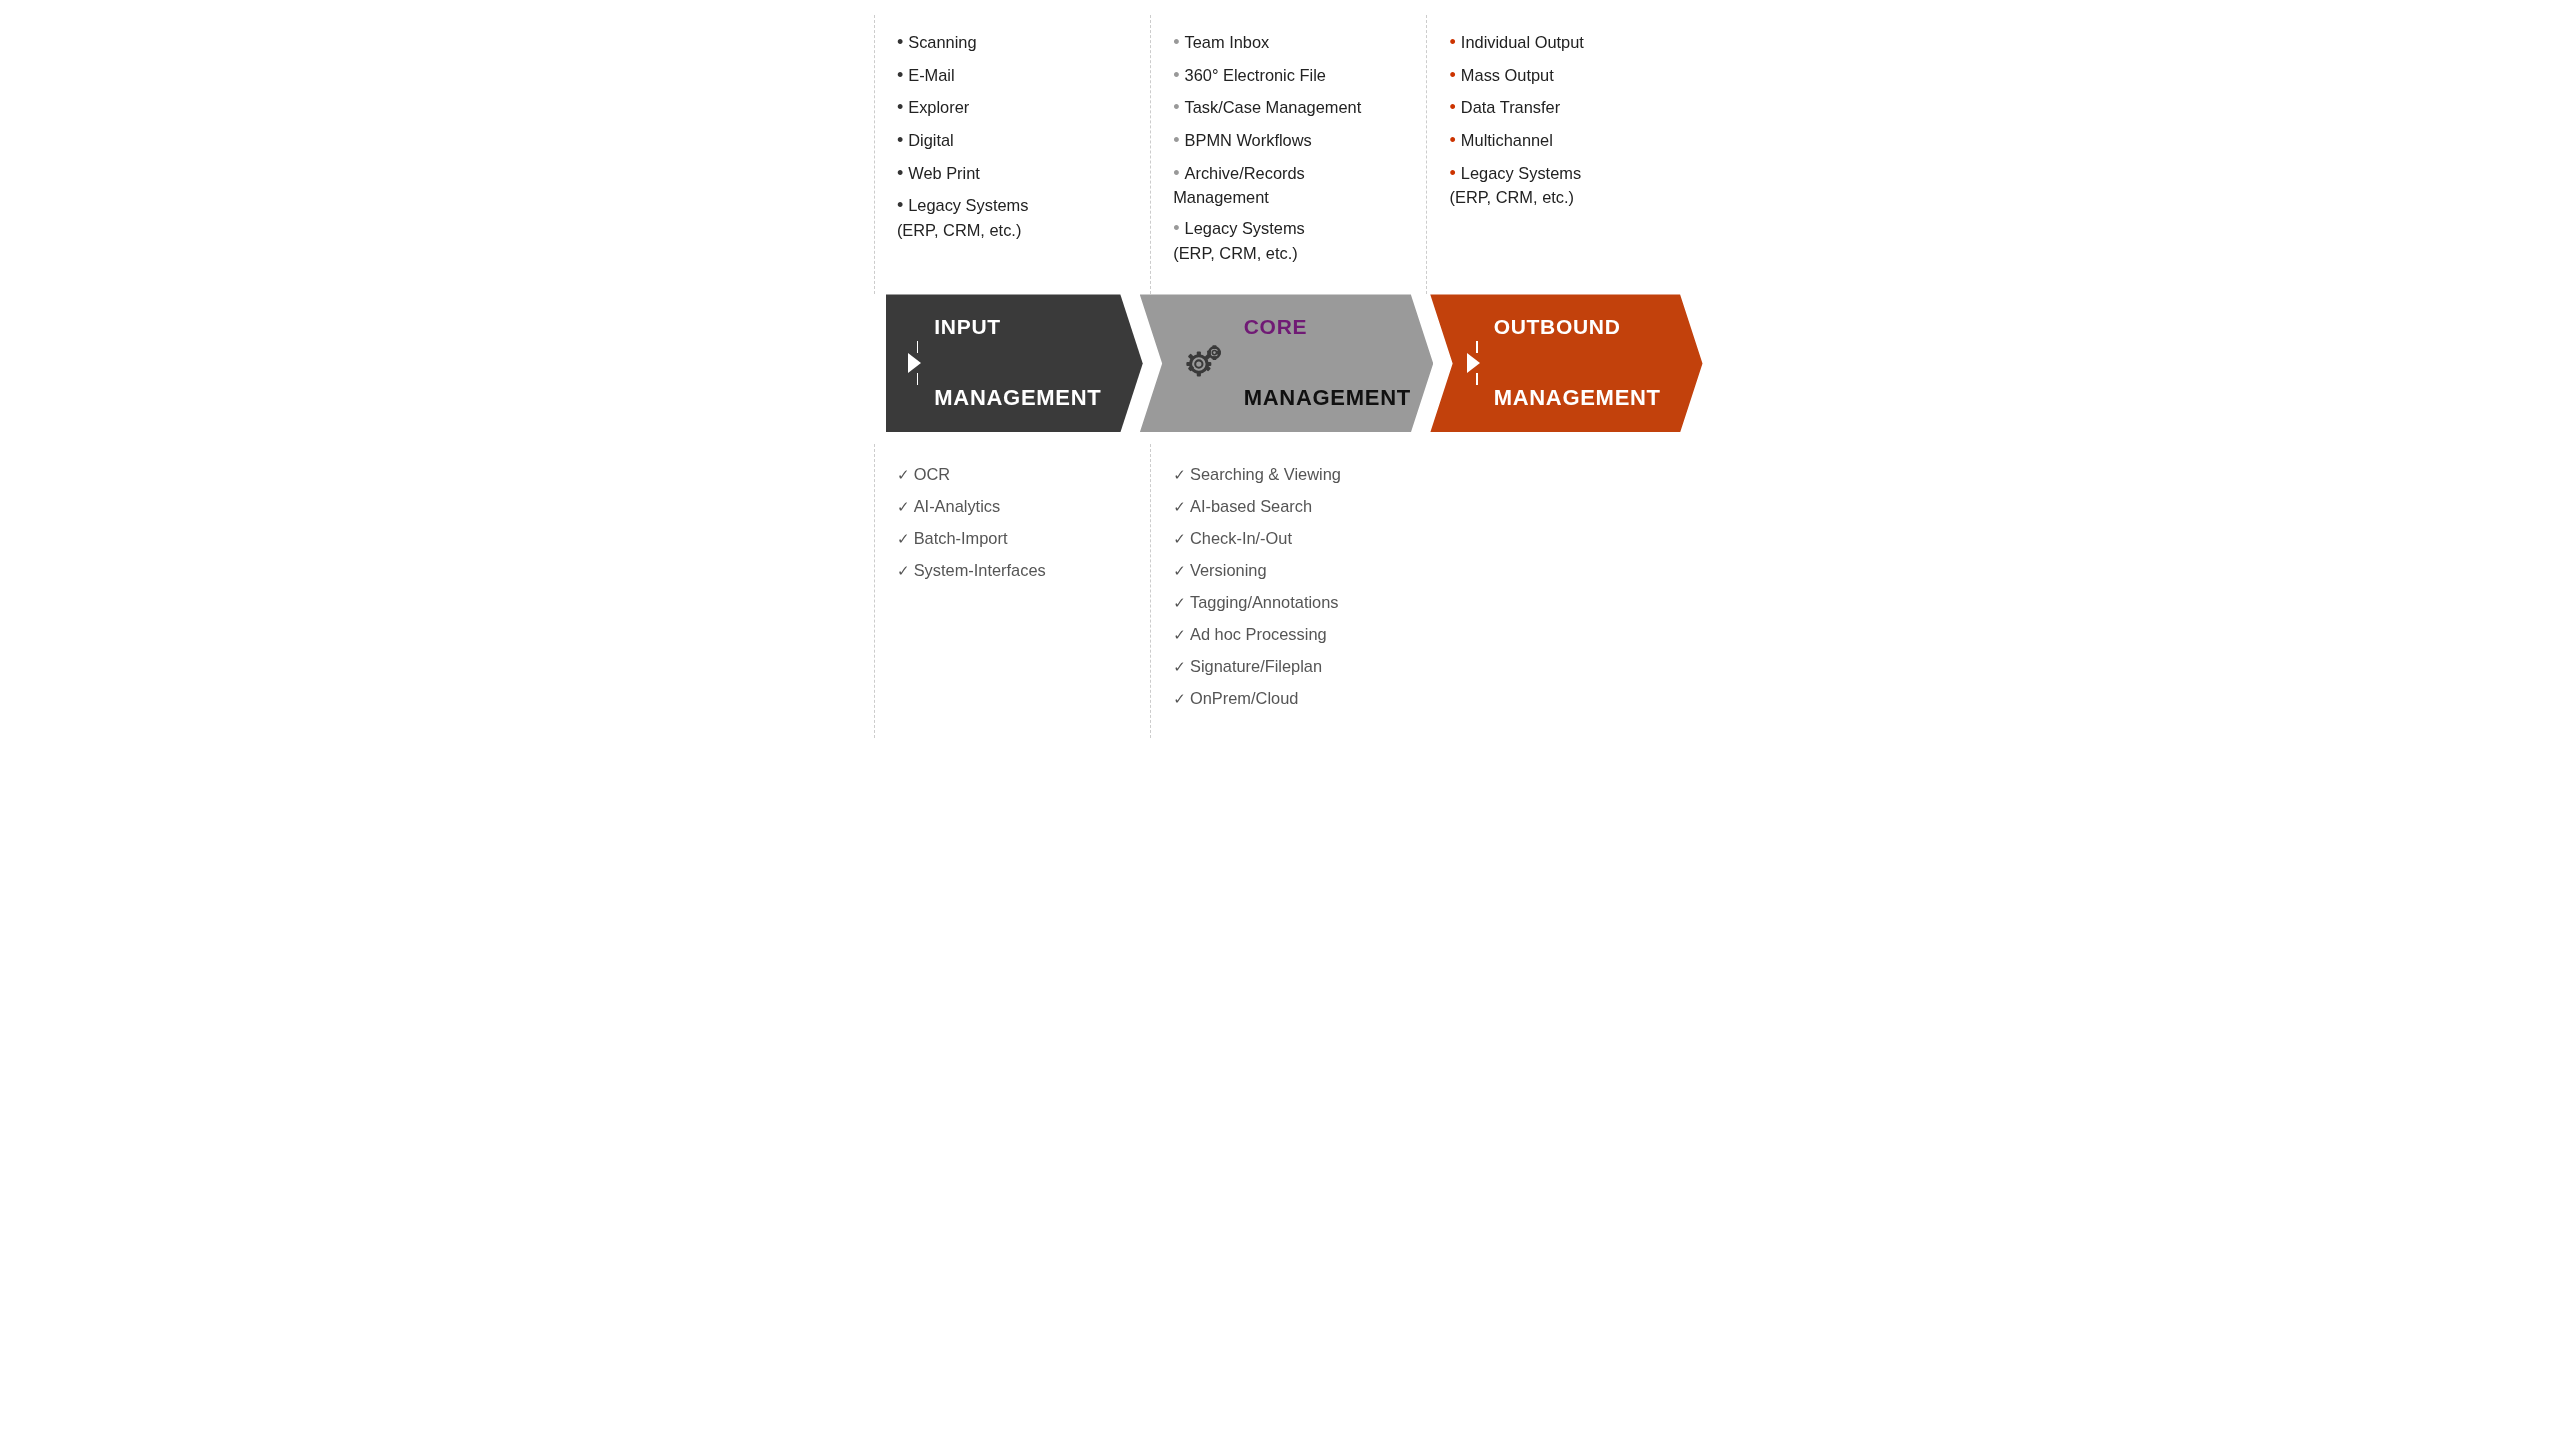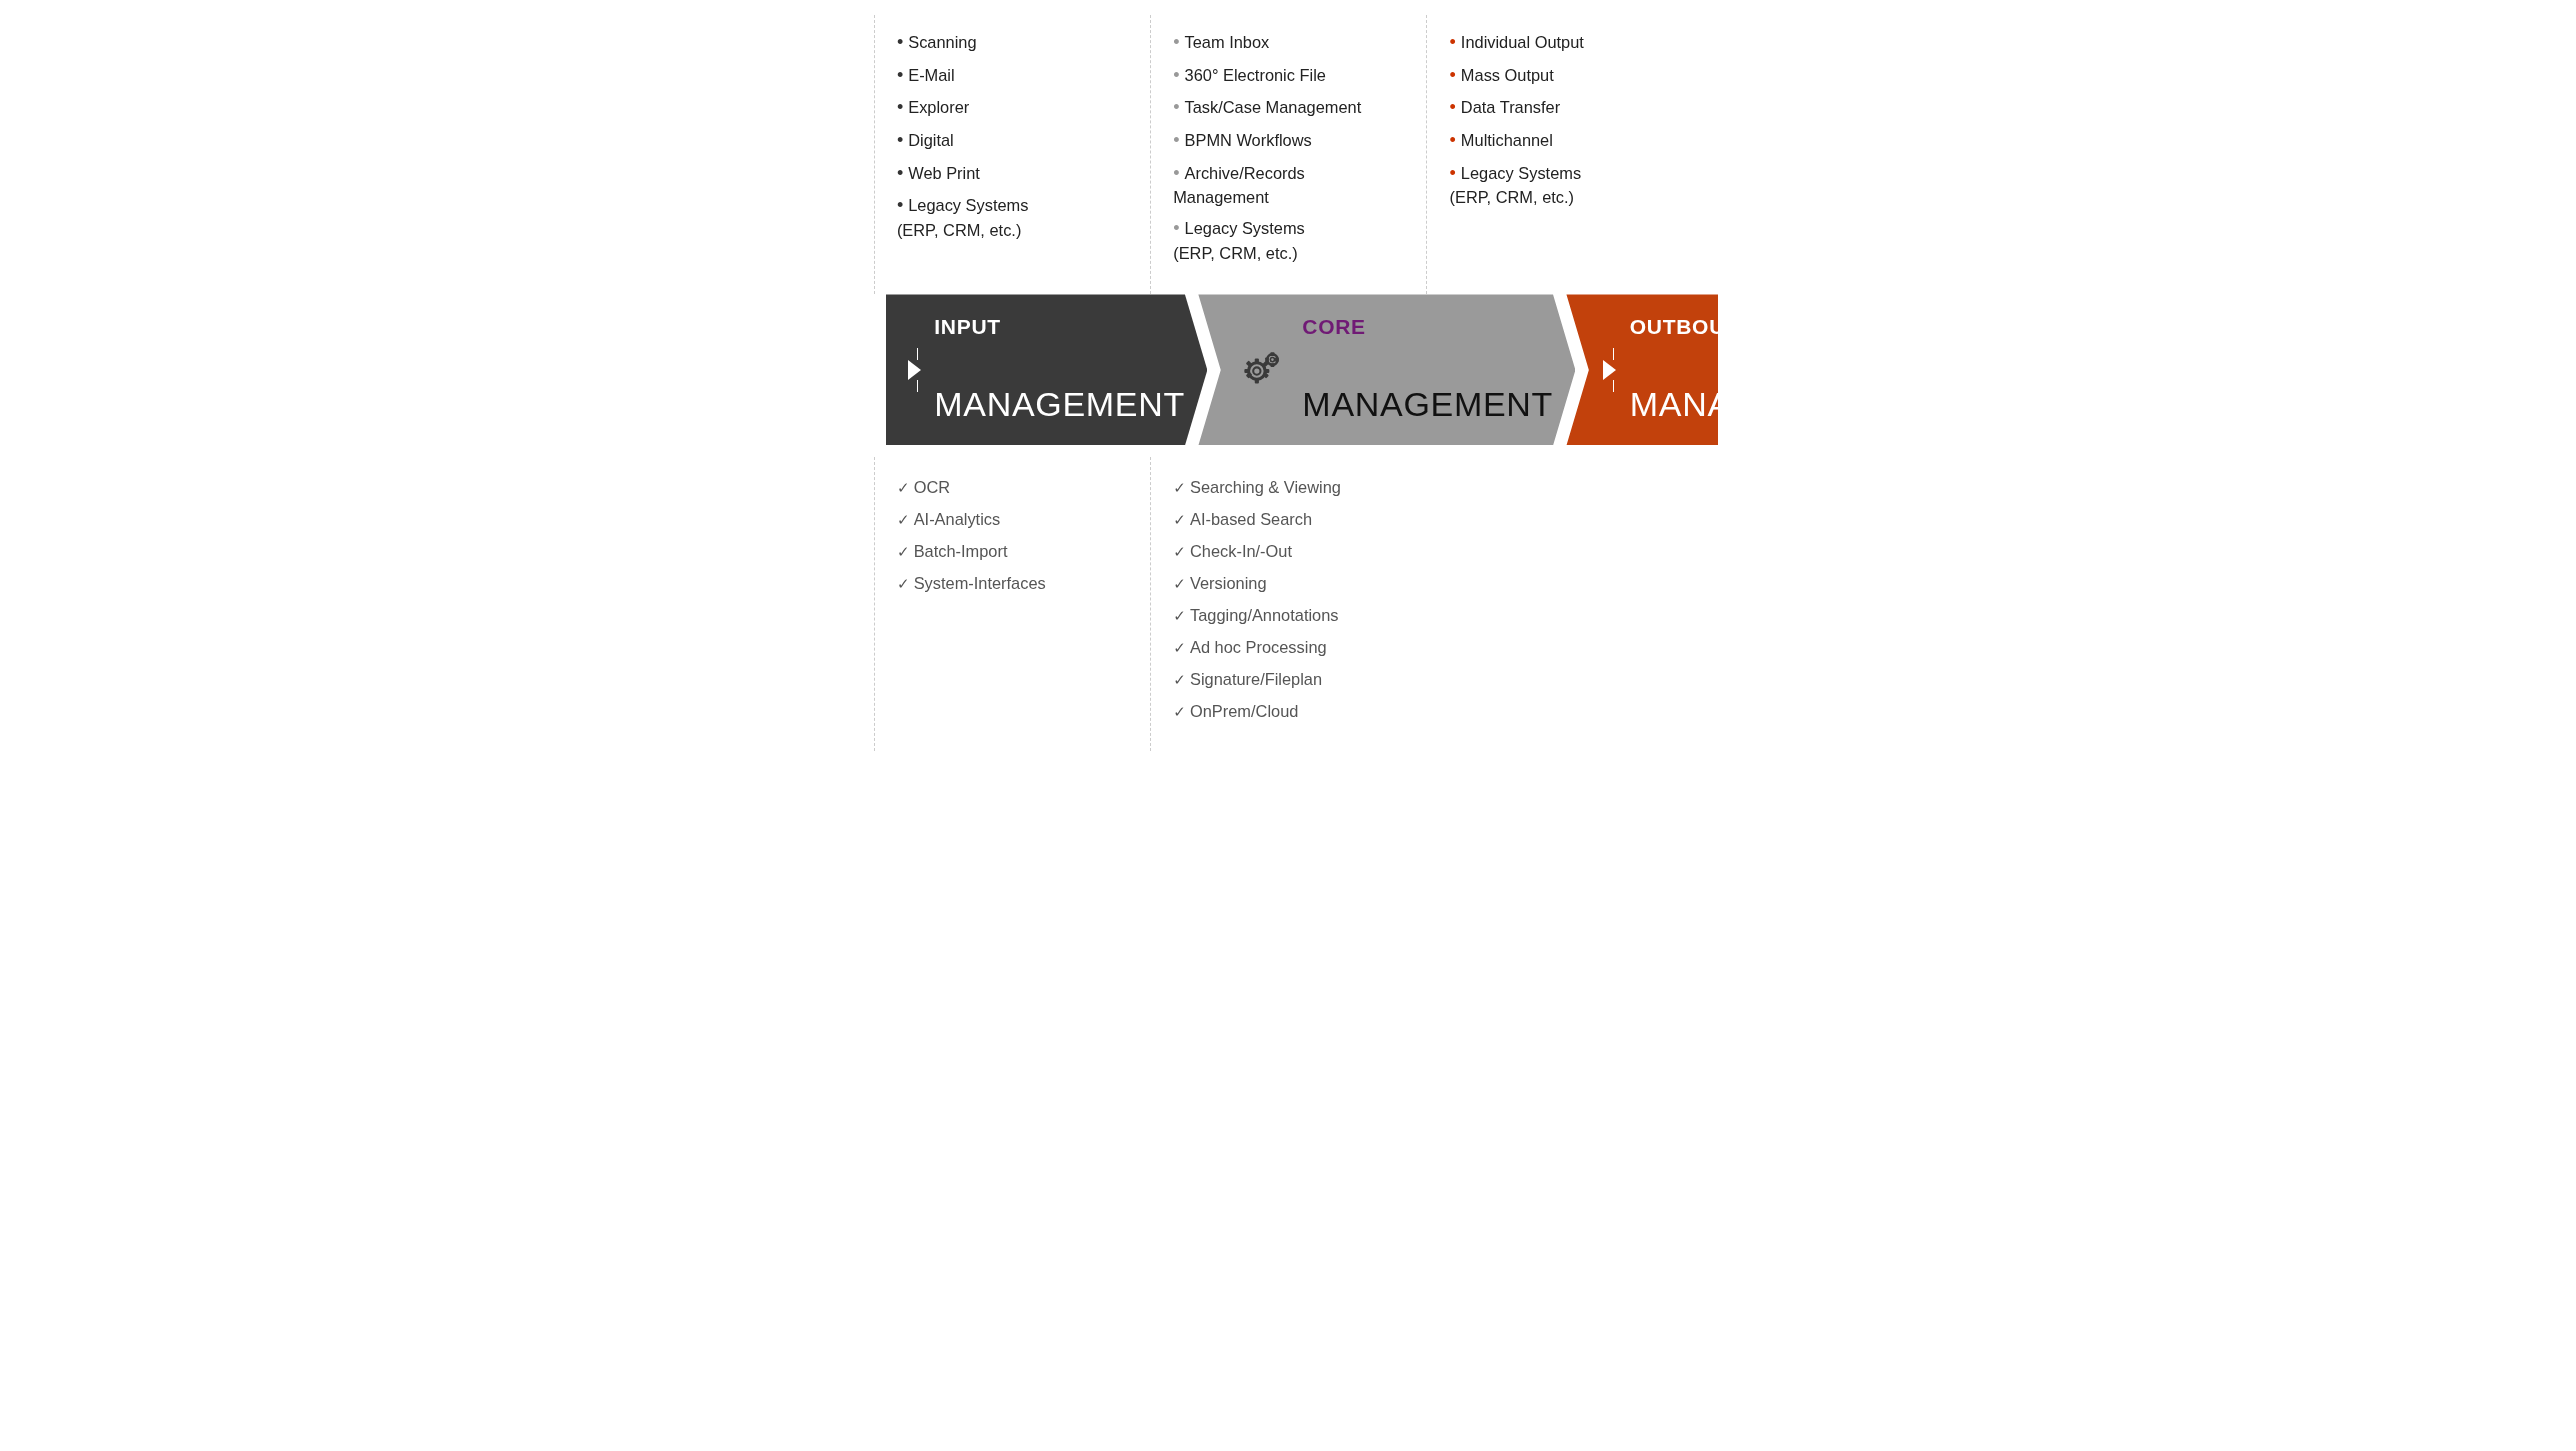--- a/index.html
+++ b/index.html
@@ -54,21 +54,21 @@
     .top-col ul li.dark-bullet::before {
       content: '• ';
       color: #333;
       font-size: 18px;
     }
 
     
     .banner-section {
       display: grid;
       grid-template-columns: 1fr 1fr 1fr;
-      gap: 6px;
+      gap: 12px;
       margin: 0;
       position: relative;
       padding-left: 12px;
     }
 
     .banner {
       display: flex;
       align-items: center;
       padding: 21px 22.4px 21px 37px;
       position: relative;
@@ -107,22 +107,22 @@
       color: white;
       text-transform: uppercase;
       letter-spacing: 0.7px;
     }
 
     .banner-line1-dark {
       color: #701a75;
     }
 
     .banner-line2 {
-      font-size: 34px;
-      font-weight: 400;
+      font-size: 22px;
+      font-weight: 700;
       color: white;
       text-transform: uppercase;
       letter-spacing: 0.7px;
       margin-top: 46px;
     }
 
     .banner-line2-dark {
       color: #111;
     }
 

